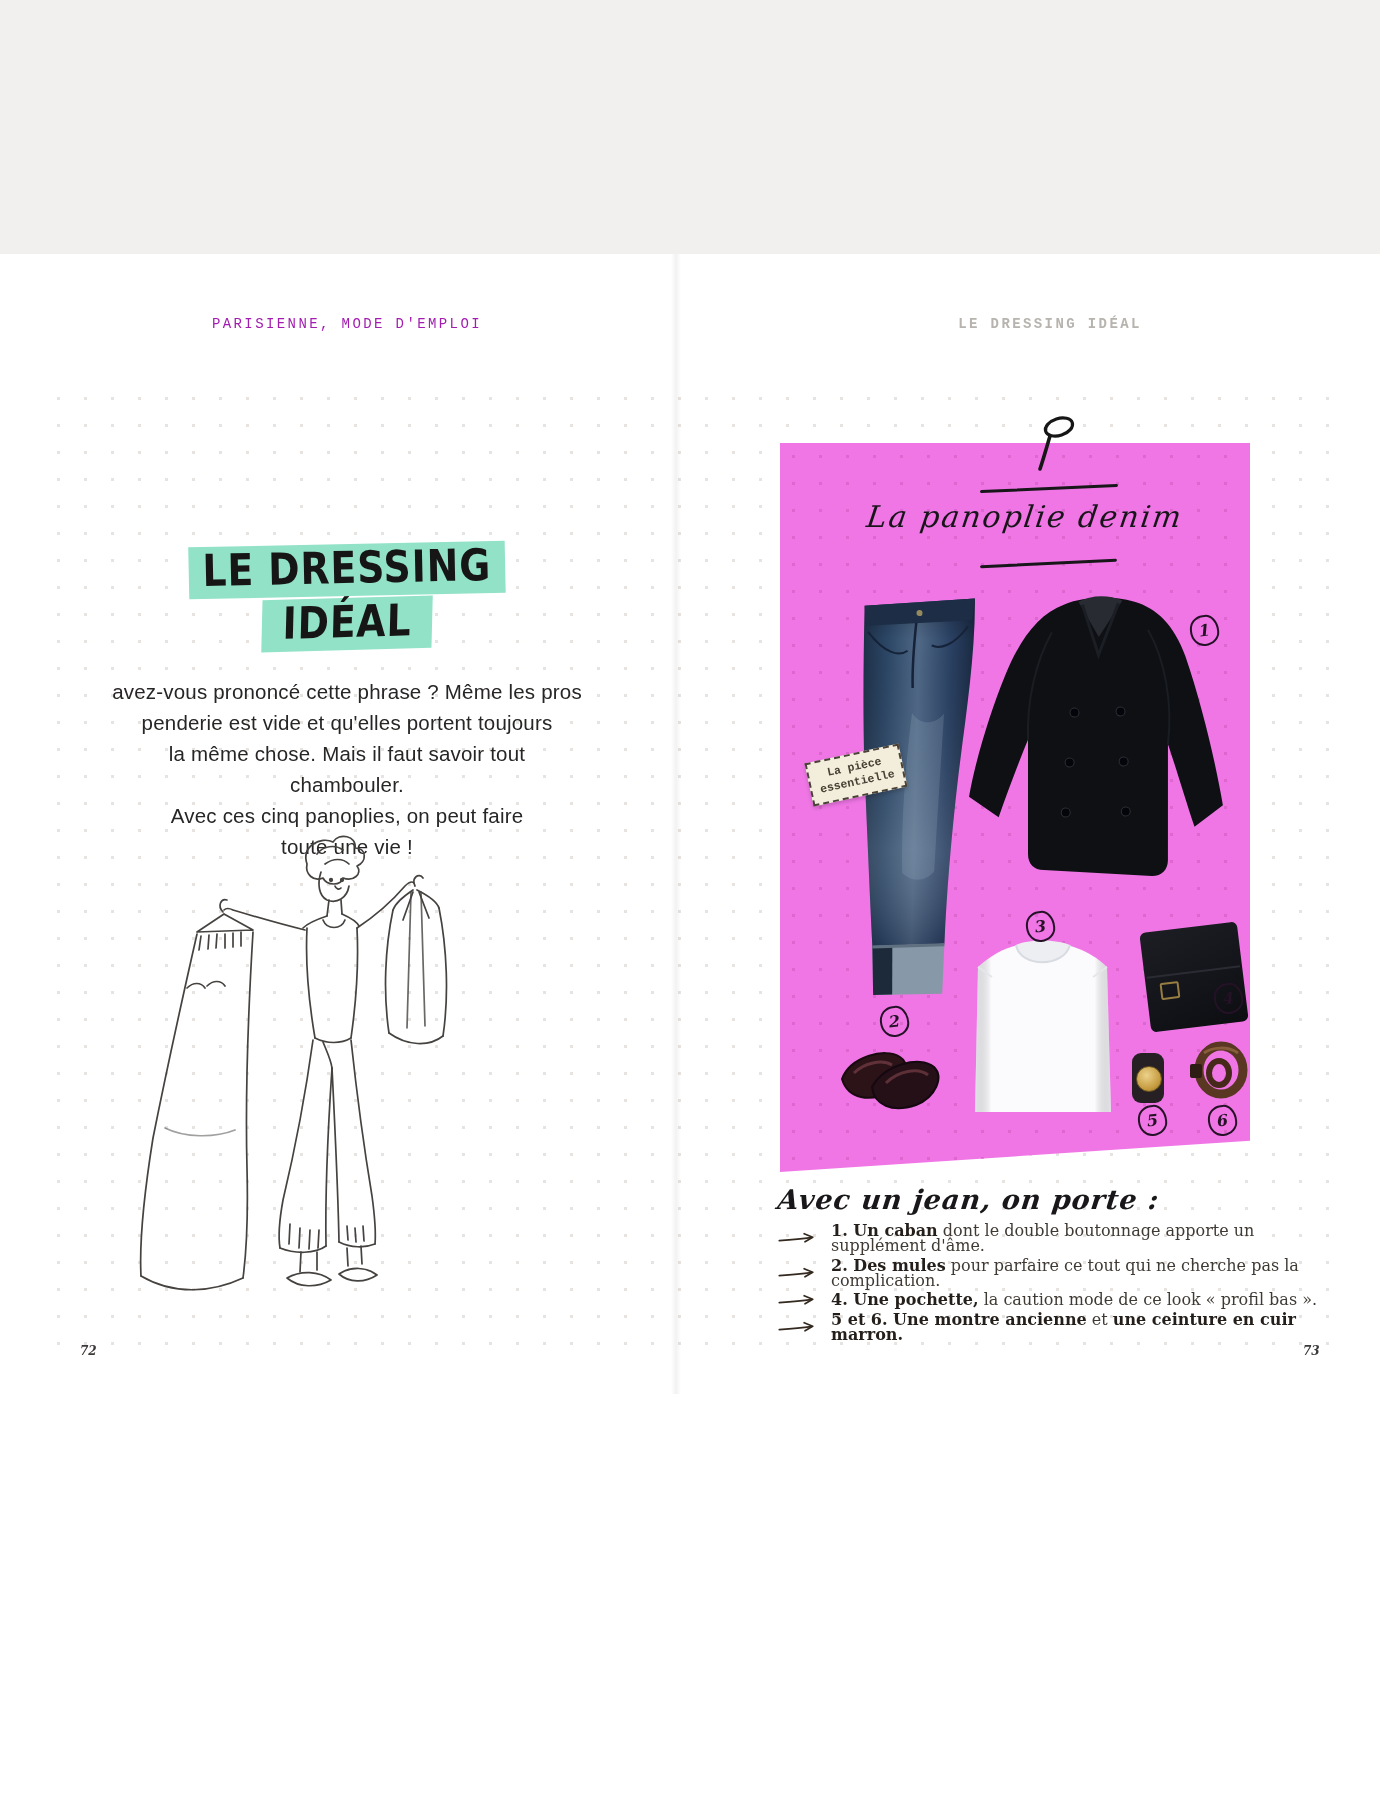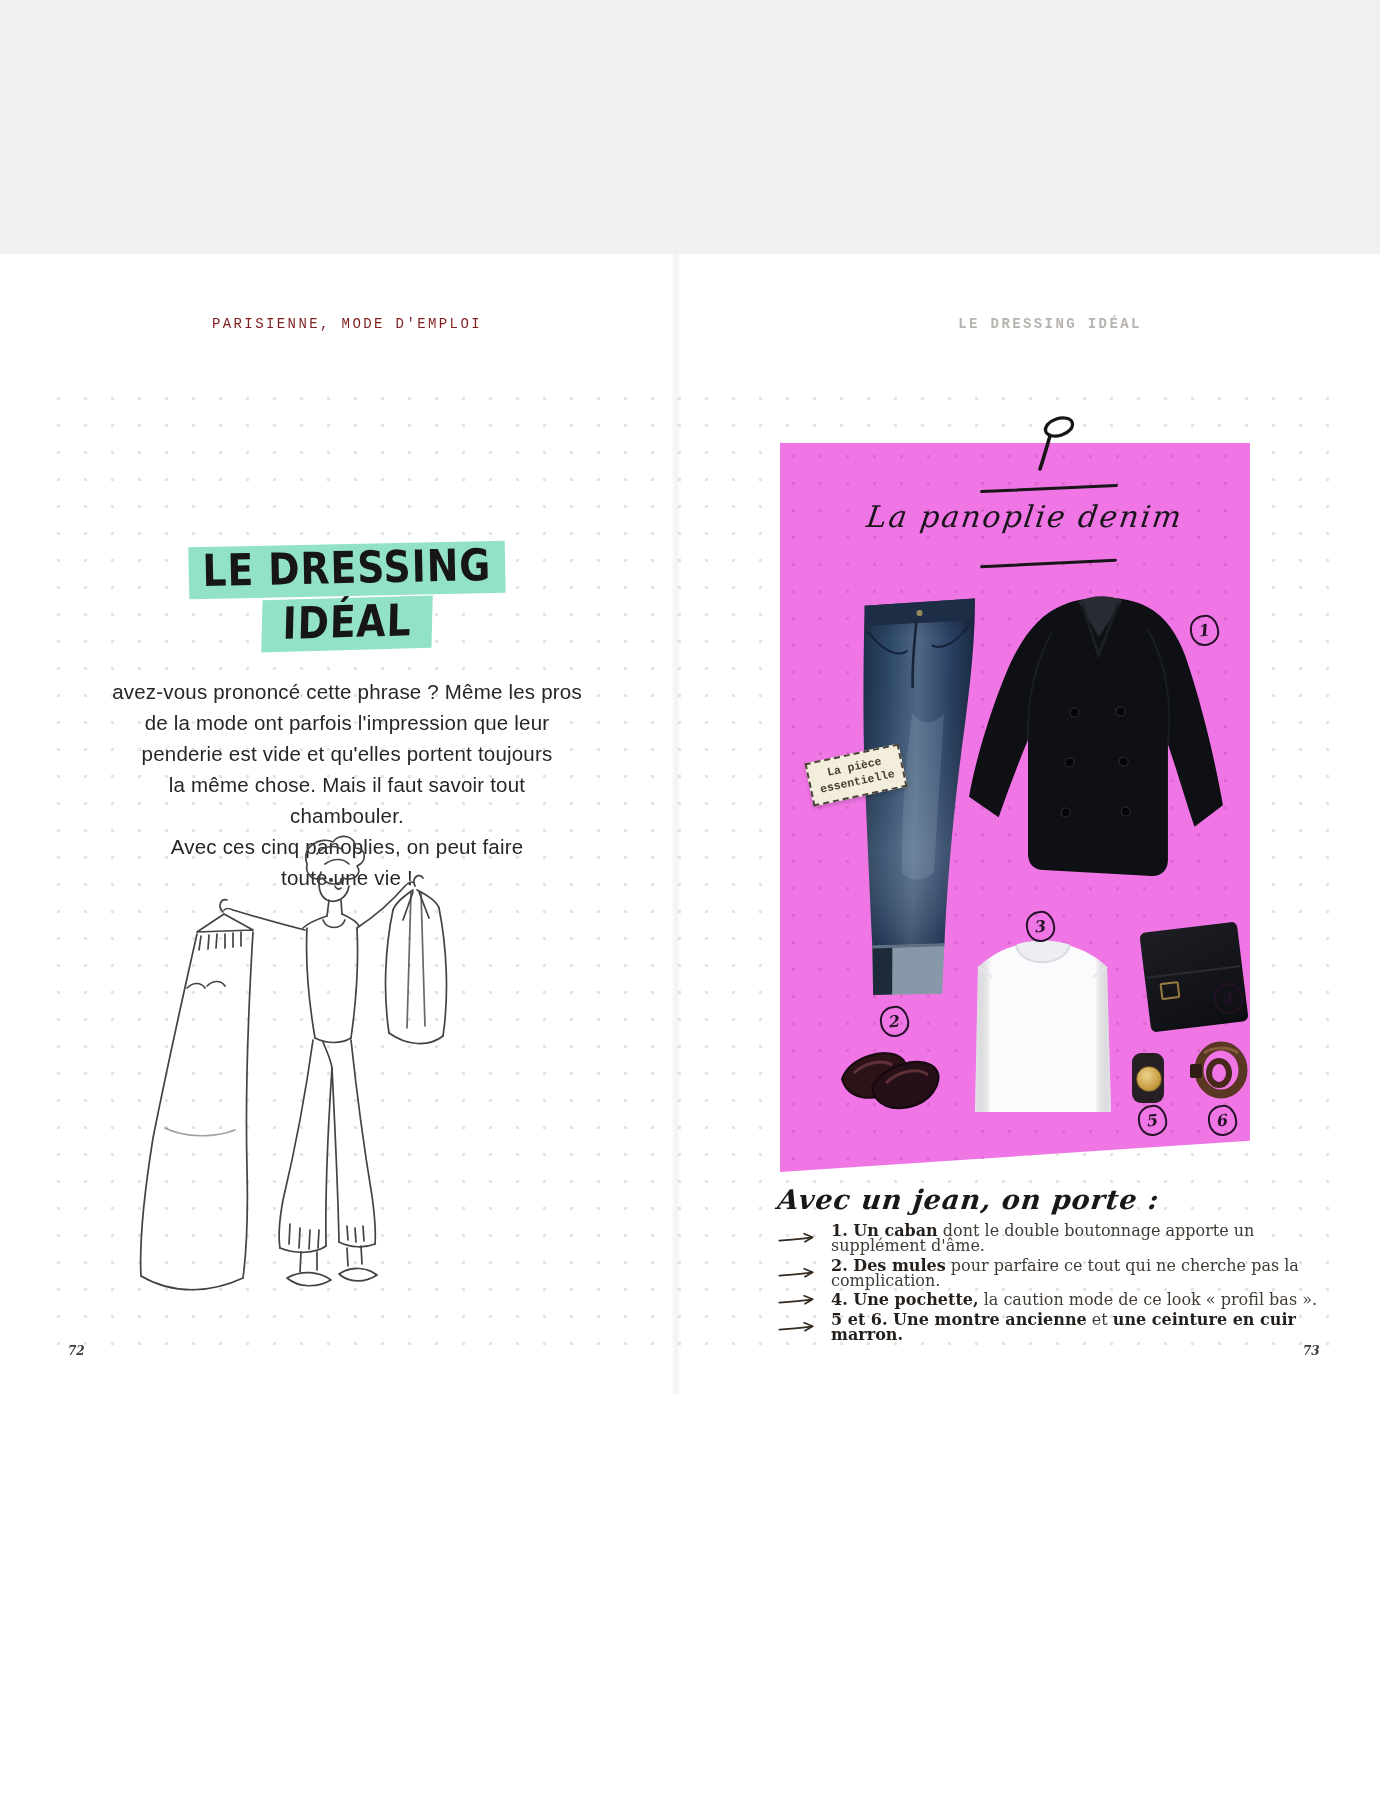--- a/index.html
+++ b/index.html
@@ -8,34 +8,34 @@
   .top-band{position:absolute;left:0;top:0;width:1380px;height:254px;background:#f1f0ee;}
   .dots{position:absolute;left:45px;top:385px;width:1295px;height:960px;
         background-image:radial-gradient(#e6e3e0 1.6px, transparent 2px);
         background-size:27px 27px;z-index:1;}
   .gutter{position:absolute;left:671px;top:254px;width:10px;height:1140px;
         background:linear-gradient(to right, rgba(0,0,0,0), rgba(0,0,0,0.05), rgba(0,0,0,0));z-index:2;}
 
   
   .lp-header{position:absolute;left:97px;top:316px;width:500px;text-align:center;
         font-family:"Liberation Mono",monospace;font-size:14px;letter-spacing:2.4px;
-        color:#7f1d1d;z-index:3;}
+        color:#a21caf;z-index:3;}
   .title-wrap{position:absolute;left:97px;top:544px;width:500px;text-align:center;z-index:3;
         font-family:"DejaVu Sans",sans-serif;font-weight:bold;font-size:44px;color:#161616;
         letter-spacing:1px;line-height:1.04;}
   .title-wrap .hl{display:inline-block;background:#92e2c8;padding:1px 16px 5px;
         transform:rotate(-1.2deg) scaleX(0.86);}
   .title-wrap .hl2{display:inline-block;background:#92e2c8;padding:1px 24px 5px;margin-top:2px;
         transform:rotate(-1.6deg) skewX(-3deg) scaleX(0.86);}
   .intro{position:absolute;left:112px;top:676px;width:470px;text-align:center;z-index:3;
         font-size:20.5px;line-height:31px;color:#272625;letter-spacing:0.2px;}
   .illu{position:absolute;left:95px;top:828px;width:400px;height:515px;z-index:3;}
   .pageno{position:absolute;z-index:3;font-family:"DejaVu Serif",serif;font-style:italic;
         font-weight:bold;font-size:12px;color:#3c3a38;}
-  .pageno-left{left:68px;top:1344px;}
+  .pageno-left{left:80px;top:1344px;}
   .pageno-right{left:1303px;top:1344px;}
 
   
   .rp-header{position:absolute;left:880px;top:316px;width:340px;text-align:center;
         font-family:"Liberation Mono",monospace;font-size:14px;letter-spacing:2.4px;
         color:#b7b3ae;z-index:3;font-weight:bold;}
   .pin{position:absolute;left:1022px;top:414px;width:58px;height:62px;z-index:6;}
   .panel{position:absolute;left:780px;top:443px;width:470px;height:729px;z-index:2;
         background-color:#f076e6;
         background-image:radial-gradient(#de66cf 1.5px, transparent 2px);
@@ -94,21 +94,20 @@
 
   <div class="lp-header">PARISIENNE, MODE D'EMPLOI</div>
 
   <div class="title-wrap">
     <span class="hl">LE DRESSING</span><br>
     <span class="hl2">IDÉAL</span>
   </div>
 
   <div class="intro">
     <div>avez-vous prononcé cette phrase ? Même les pros</div>
-    <div>de la mode ont parfois l'impression que leur</div>
     <div>penderie est vide et qu'elles portent toujours</div>
     <div>la même chose. Mais il faut savoir tout chambouler.</div>
     <div>Avec ces cinq panoplies, on peut faire</div>
     <div>toute une vie !</div>
   </div>
 
   <svg class="illu" viewBox="0 0 400 515">
     <g class="sk">
 
       <path d="M212,36 C206,18 226,8 238,14 C244,4 262,8 260,20 C272,20 272,34 262,38 C268,46 258,54 248,50 C246,58 232,58 228,50 C218,54 210,46 212,36 Z"></path>

